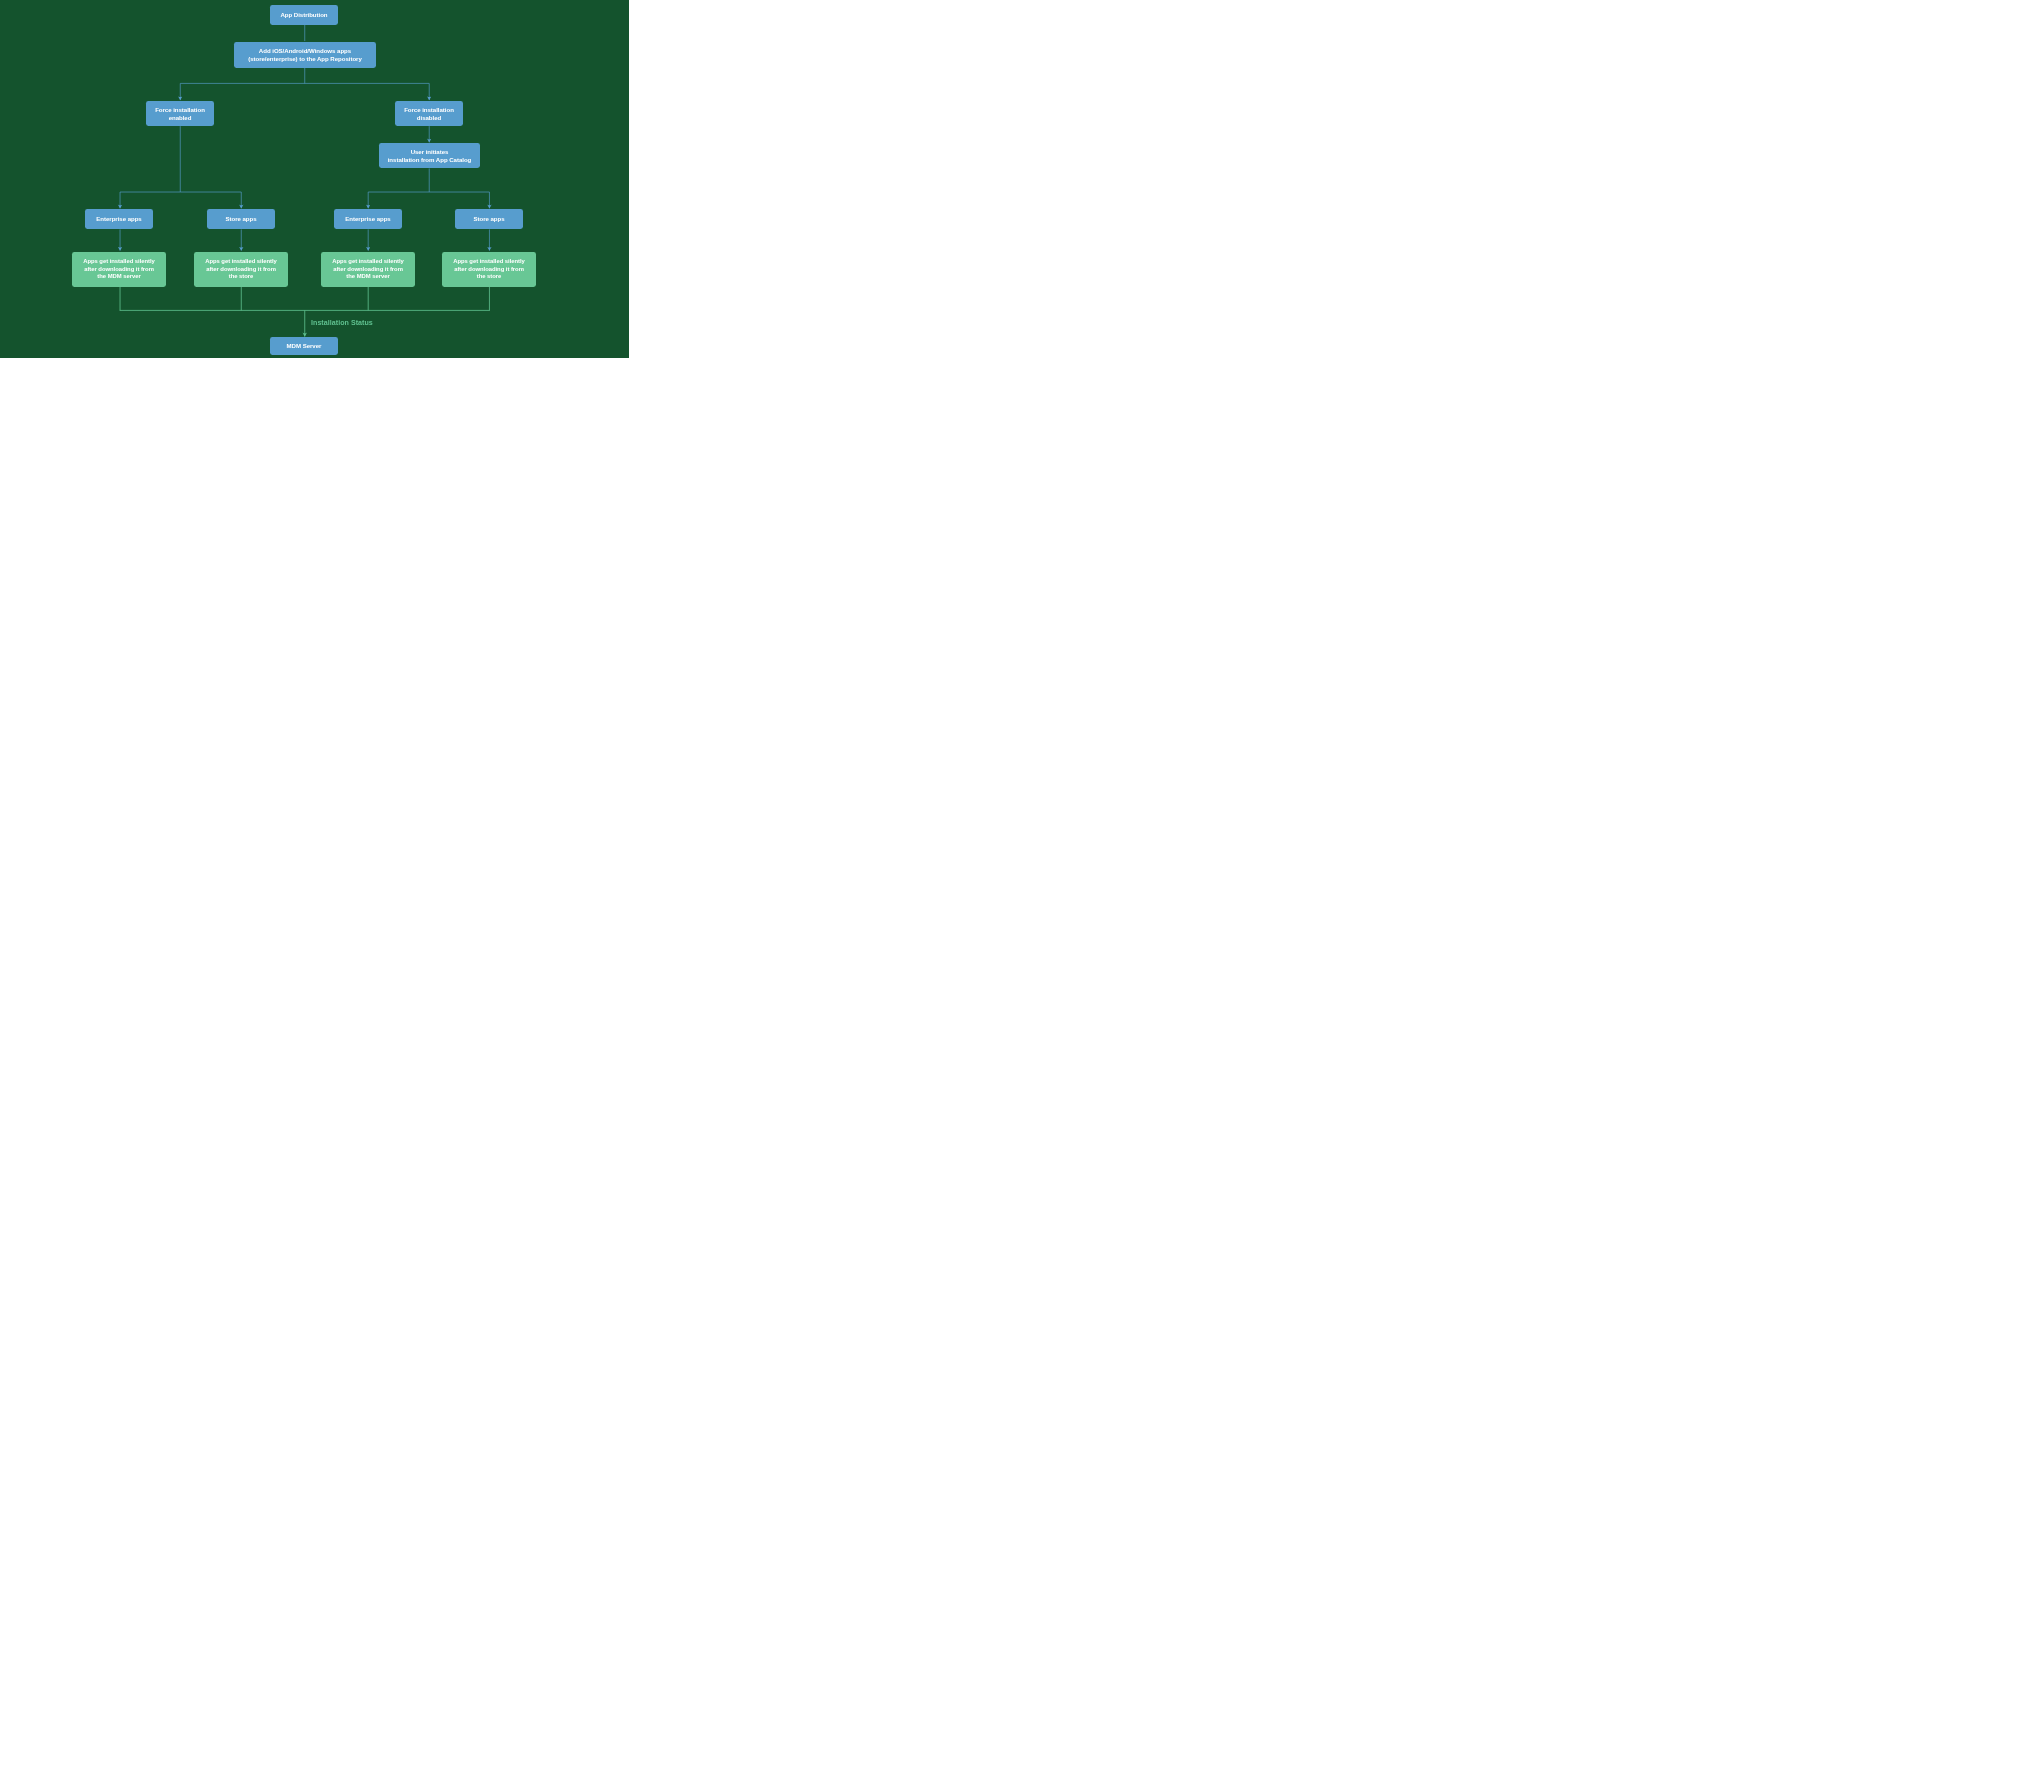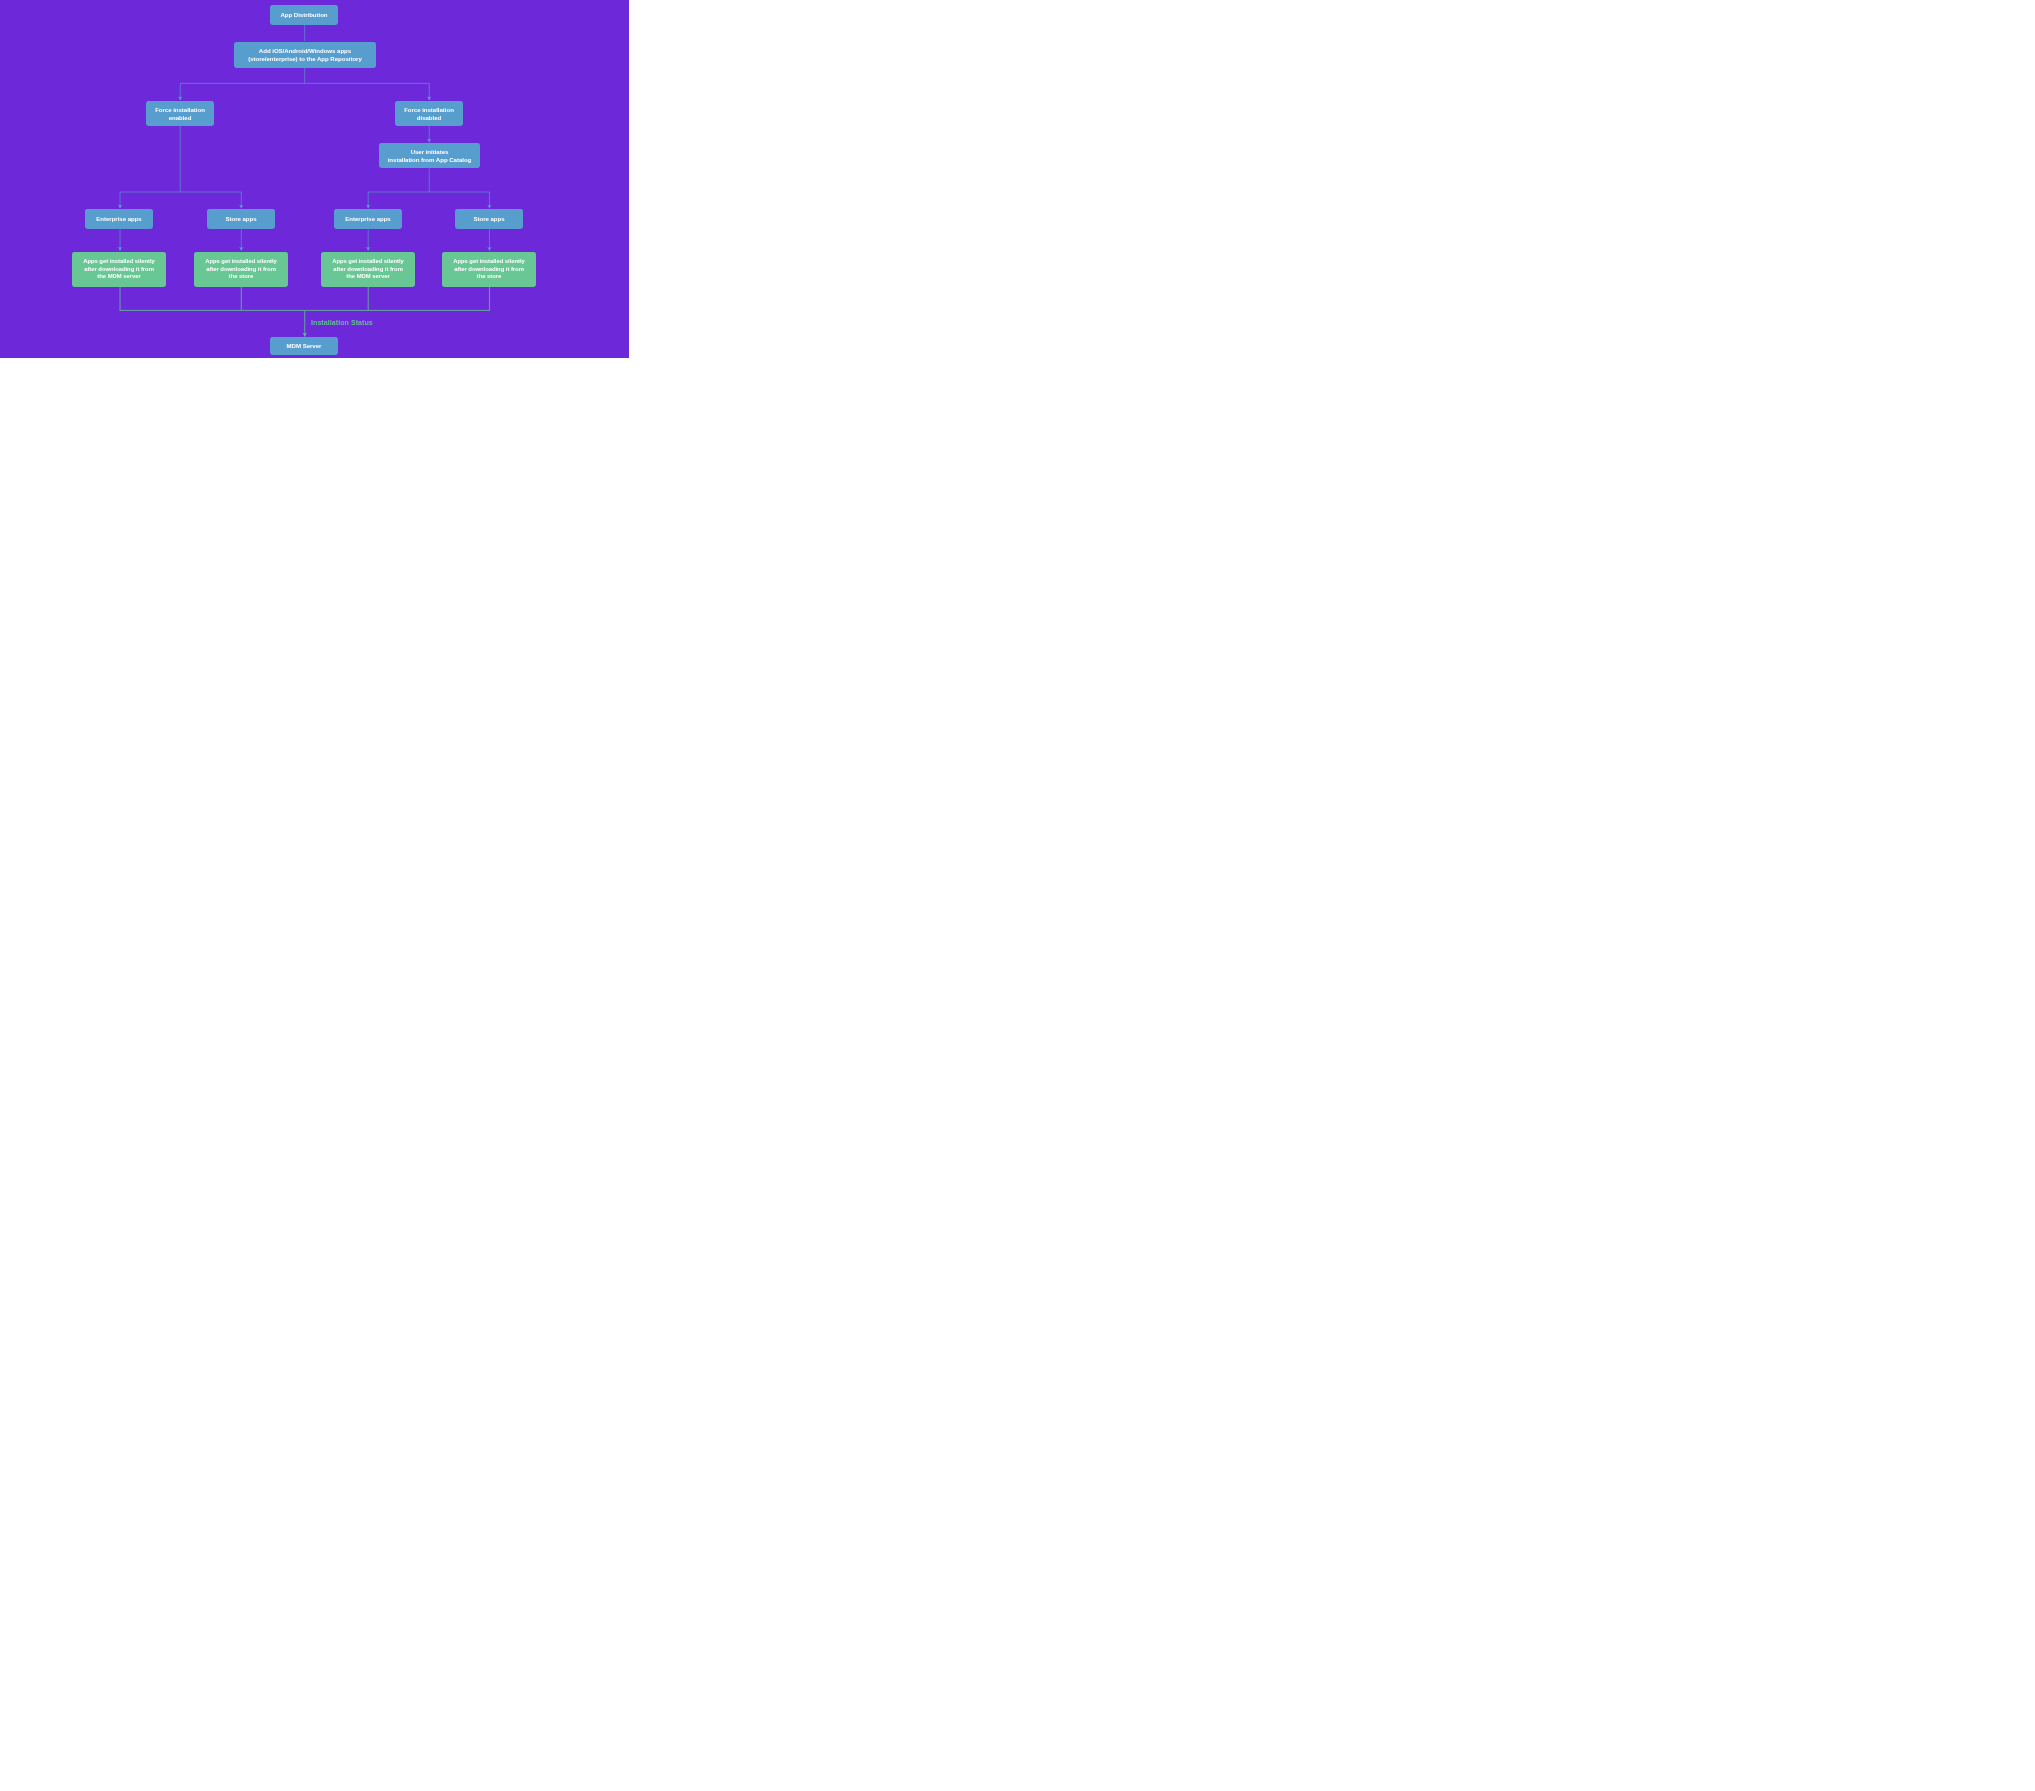--- a/index.html
+++ b/index.html
@@ -1,17 +1,17 @@
 <!DOCTYPE html>
 <html style="font-size:6.5px"><head>
 <meta charset="utf-8">
 <style>
   html,body{margin:0;padding:0;background:#ffffff;}
   .stage{
-    position:relative;width:629px;height:358px;background:#6d28d9;overflow:hidden;
+    position:relative;width:629px;height:358px;background:#14532d;overflow:hidden;
     font-family:"Liberation Sans", sans-serif;
   }
   .edges{position:absolute;left:0;top:0;width:629px;height:358px;}
   .node{
     position:absolute;display:flex;flex-direction:column;align-items:center;justify-content:center;
     border-radius:2.4px;color:#ffffff;font-weight:bold;text-align:center;
     font-size:6.1px;line-height:7.7px;letter-spacing:-0.04px;box-sizing:border-box;padding:0.8px 2.4px;
   }
   .node.blue{background:#579DCE;}
   .node.green{background:#68C795;font-size:5.9px;line-height:7.7px;}

